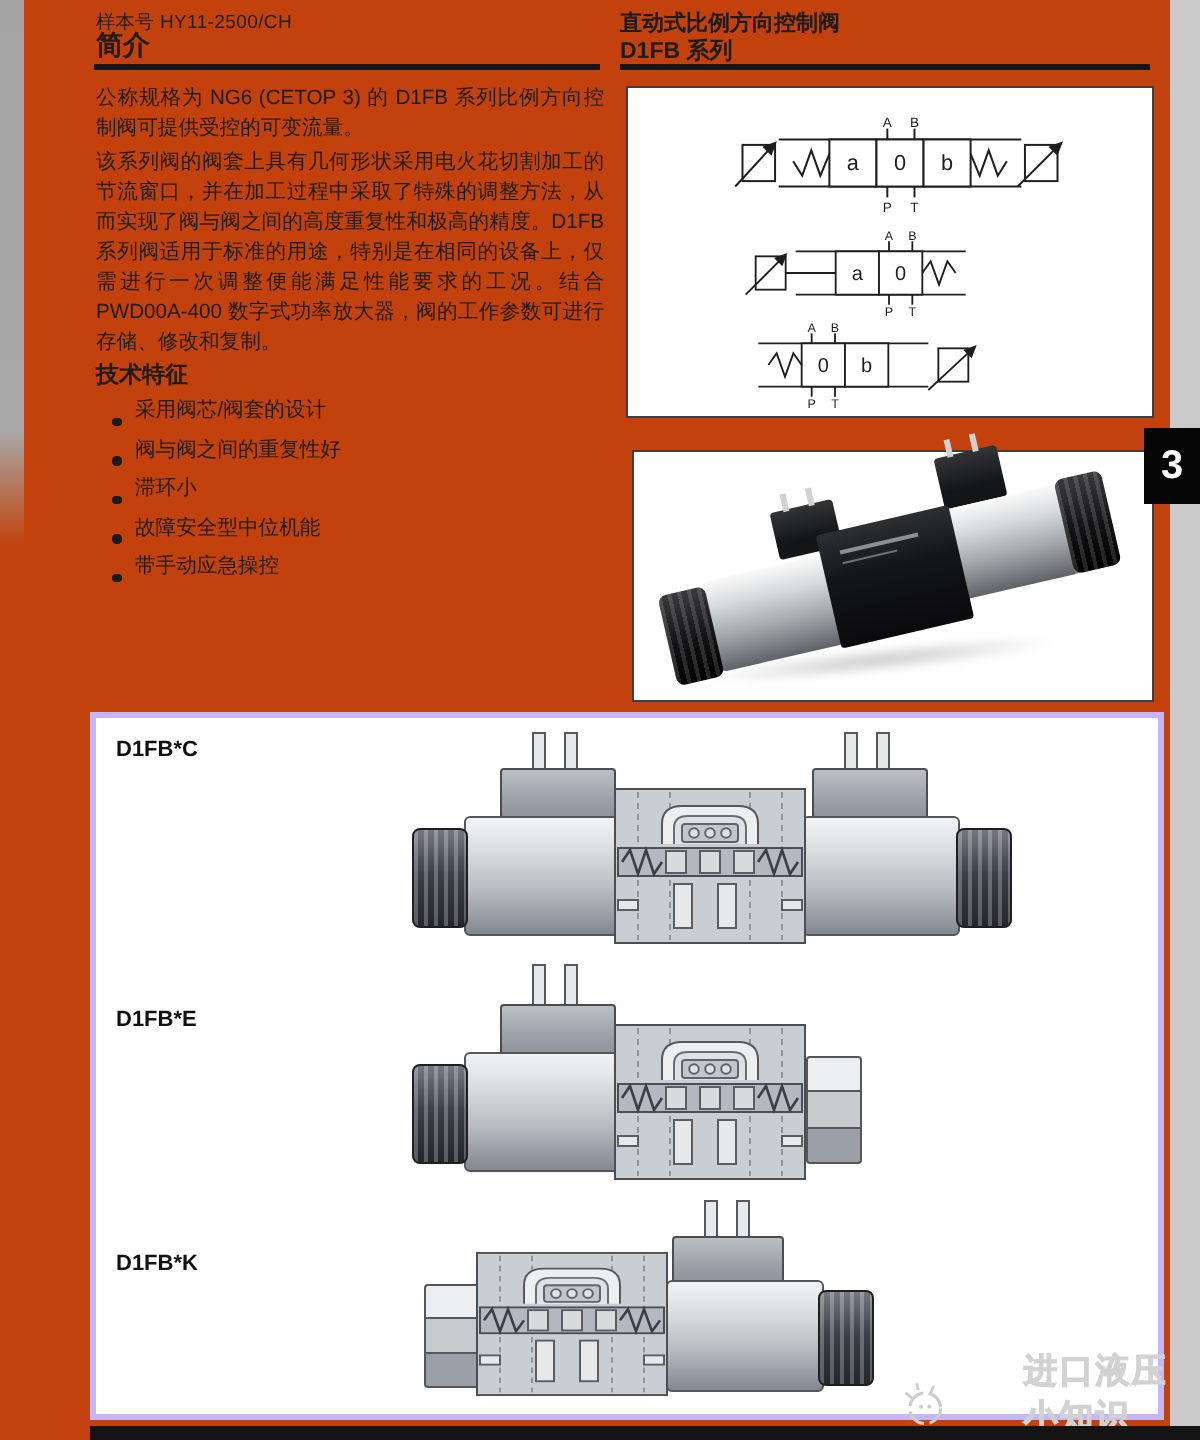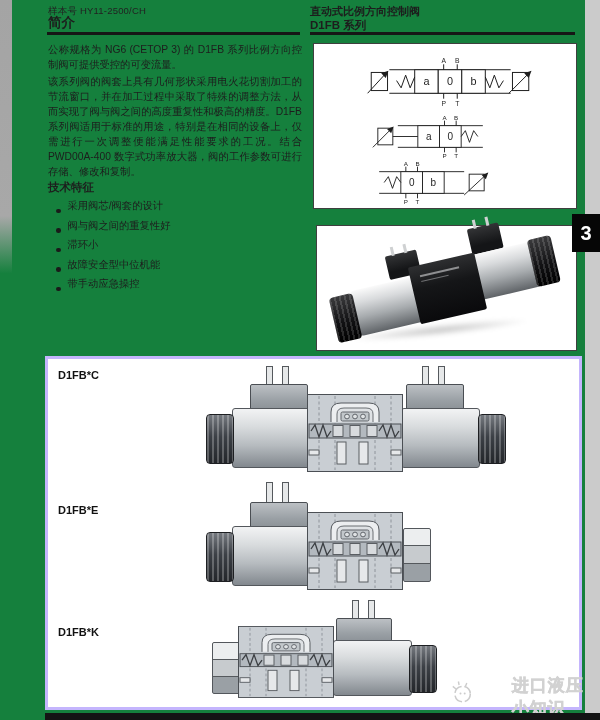--- a/index.html
+++ b/index.html
@@ -1,16 +1,16 @@
 <!DOCTYPE html>
 <html><head>
 <meta charset="utf-8">
 <style>
   html,body{margin:0;padding:0;background:#ffffff;}
-  .page{position:relative;width:600px;height:720px;background:#15803d;overflow:hidden;
+  .page{position:relative;width:600px;height:720px;background:#c2410c;overflow:hidden;
         font-family:"Liberation Sans","DejaVu Sans",sans-serif;color:#1d1d1d;}
   .abs{position:absolute;}
 
   
   .edge-left{left:0;top:0;width:12px;height:100%;
     background:linear-gradient(180deg,#a4a4a4 0%,#a8a8a8 30%,rgba(168,168,168,0) 38%);}
   .edge-right{right:0;top:0;width:15px;height:100%;background:#cbcbcb;}
   .bottom-bar{left:45px;top:713px;width:555px;height:7px;background:#141414;}
 
   
@@ -70,21 +70,21 @@
   .pv-nut::after{content:"";position:absolute;inset:0;
     background:repeating-linear-gradient(90deg,rgba(255,255,255,.14) 0 2px,rgba(0,0,0,0) 2px 5px);}
   .pv-tube{background:linear-gradient(180deg,#fafafa 0%,#d8dadc 28%,#a7abae 60%,#5f6367 100%);border-radius:4px;}
   .pv-body{background:linear-gradient(180deg,#2e2f31 0%,#151618 40%,#0a0a0c 100%);border-radius:2px;}
   .pv-conn{background:linear-gradient(180deg,#333436 0%,#141517 70%);border-radius:2px;}
   .pv-pin{background:#cfd1d2;width:3px;}
   .photo-shadow{left:350px;top:324px;width:180px;height:12px;border-radius:50%;
     background:radial-gradient(closest-side,rgba(0,0,0,.22),rgba(0,0,0,0));filter:blur(2px);transform:rotate(-6deg);}
 
   
-  .watermark{left:450px;top:674px;display:flex;align-items:flex-start;color:#c6c6c6;gap:32px;}
+  .watermark{left:450px;top:674px;display:flex;align-items:flex-end;color:#c6c6c6;gap:32px;}
   .wm-text{font-size:17px;letter-spacing:1px;margin-left:6px;color:#c9c9c9;font-weight:bold;
     -webkit-text-stroke:0.5px #d2d2d2;}
 </style>
 </head>
 <body>
 
 <div class="page">
 
   <div class="abs edge-left"></div>
   <div class="abs edge-right"></div>

